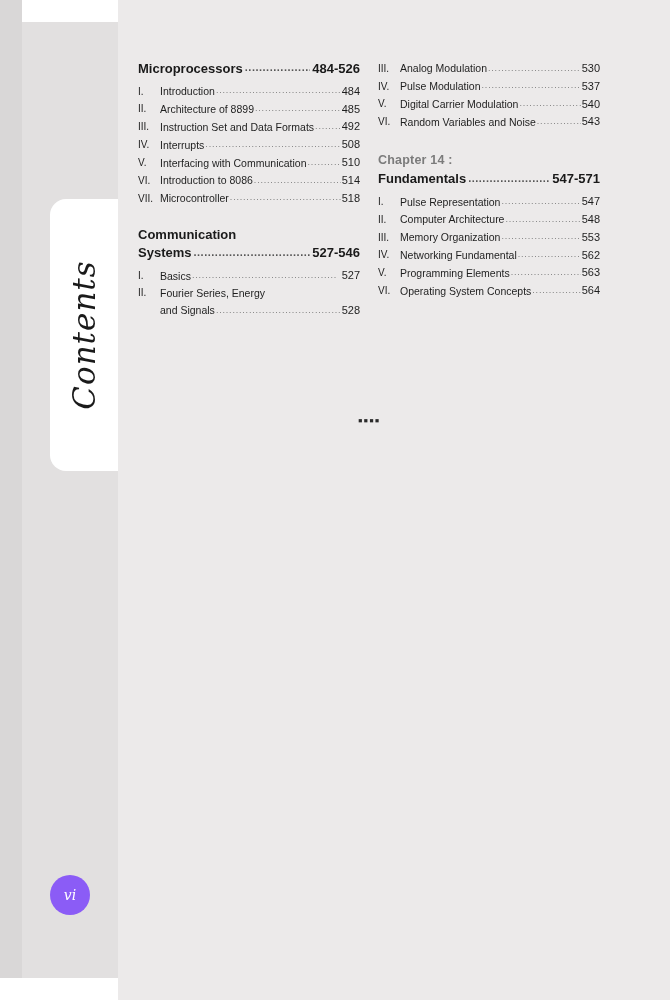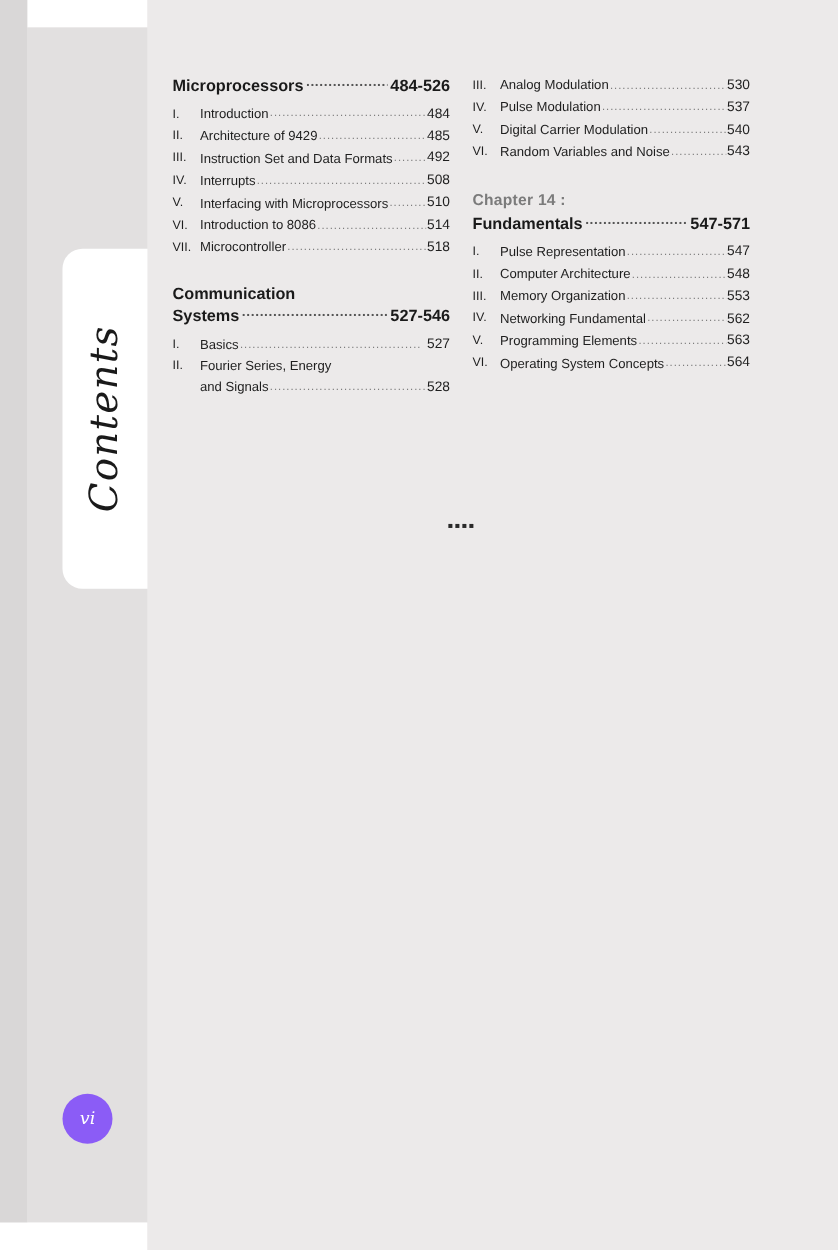--- a/index.html
+++ b/index.html
@@ -123,21 +123,21 @@
 
   .chapter-kicker {
     font-size: 12.5px;
     font-weight: bold;
     color: #7b7b7b;
     margin-bottom: 3px;
     letter-spacing: 0.2px;
   }
   .chapter-title-row {
     display: flex;
-    align-items: flex-start;
+    align-items: center;
     font-size: 13px;
     font-weight: bold;
     color: #1a1a1a;
     line-height: 1.45;
   }
   .chapter-title-row .ttl { white-space: nowrap; }
   .chapter-title-row .dots {
     flex: 1 1 auto;
     overflow: hidden;
     white-space: nowrap;
@@ -237,39 +237,39 @@
       </div>
       <div class="entries">
         <div class="entry">
           <span class="num">I.</span>
           <span class="label">Introduction</span>
           <span class="dots">............................................</span>
           <span class="pg">484</span>
         </div>
         <div class="entry">
           <span class="num">II.</span>
-          <span class="label">Architecture of 9429</span>
+          <span class="label">Architecture of 8899</span>
           <span class="dots">............................................</span>
           <span class="pg">485</span>
         </div>
         <div class="entry">
           <span class="num">III.</span>
           <span class="label">Instruction Set and Data Formats</span>
           <span class="dots">............................................</span>
           <span class="pg">492</span>
         </div>
         <div class="entry">
           <span class="num">IV.</span>
           <span class="label">Interrupts</span>
           <span class="dots">............................................</span>
           <span class="pg">508</span>
         </div>
         <div class="entry">
           <span class="num">V.</span>
-          <span class="label">Interfacing with Microprocessors</span>
+          <span class="label">Interfacing with Communication</span>
           <span class="dots">............................................</span>
           <span class="pg">510</span>
         </div>
         <div class="entry">
           <span class="num">VI.</span>
           <span class="label">Introduction to 8086</span>
           <span class="dots">............................................</span>
           <span class="pg">514</span>
         </div>
         <div class="entry">

